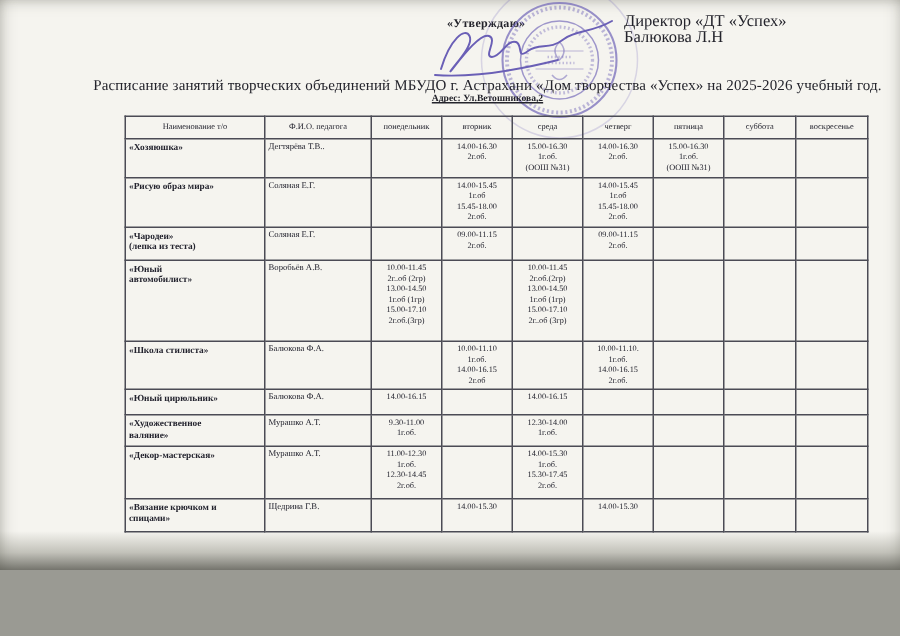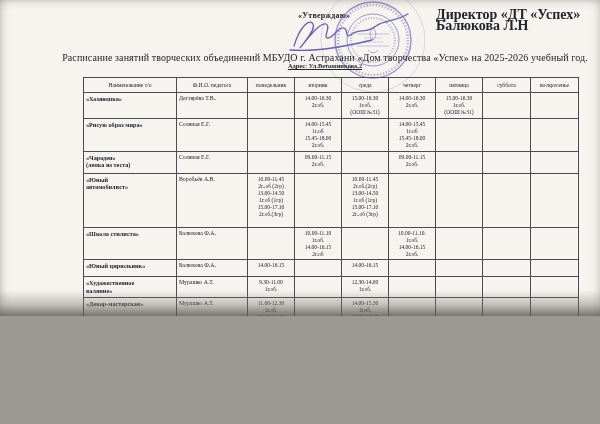--- a/index.html
+++ b/index.html
@@ -1,31 +1,31 @@
 <!DOCTYPE html>
 <html><head>
 <meta charset="utf-8">
 <style>
   html,body{margin:0;padding:0;background:#9a9a93;}
   #app{
-    position:relative;width:600px;height:316px;overflow:hidden;
+    position:relative;width:600px;height:380px;overflow:hidden;
     background:#f5f4ef;
     font-family:"Liberation Serif","DejaVu Serif",serif;
     color:#24242c;
     box-shadow:inset 8px 0 10px -8px rgba(110,110,100,.55),
                inset -8px 0 10px -8px rgba(110,110,100,.4),
                inset 0 8px 10px -8px rgba(110,110,100,.45);
   }
   .hdr-approve{
     position:absolute;left:298px;top:11px;
     font-size:8px;font-weight:bold;letter-spacing:.2px;
   }
   .hdr-director{
-    position:absolute;left:436px;top:9px;
-    font-size:14px;font-weight:bold;line-height:11px;
+    position:absolute;left:416px;top:9px;
+    font-size:11px;font-weight:normal;line-height:11px;
   }
   .doc-title{
     position:absolute;left:62px;right:12px;top:52px;
     text-align:center;font-size:10px;font-weight:normal;letter-spacing:.1px;
   }
   .doc-address{
     position:absolute;left:62px;right:12px;top:62px;
     text-align:center;font-size:6.4px;font-weight:bold;text-decoration:underline;
   }
   table.schedule{

